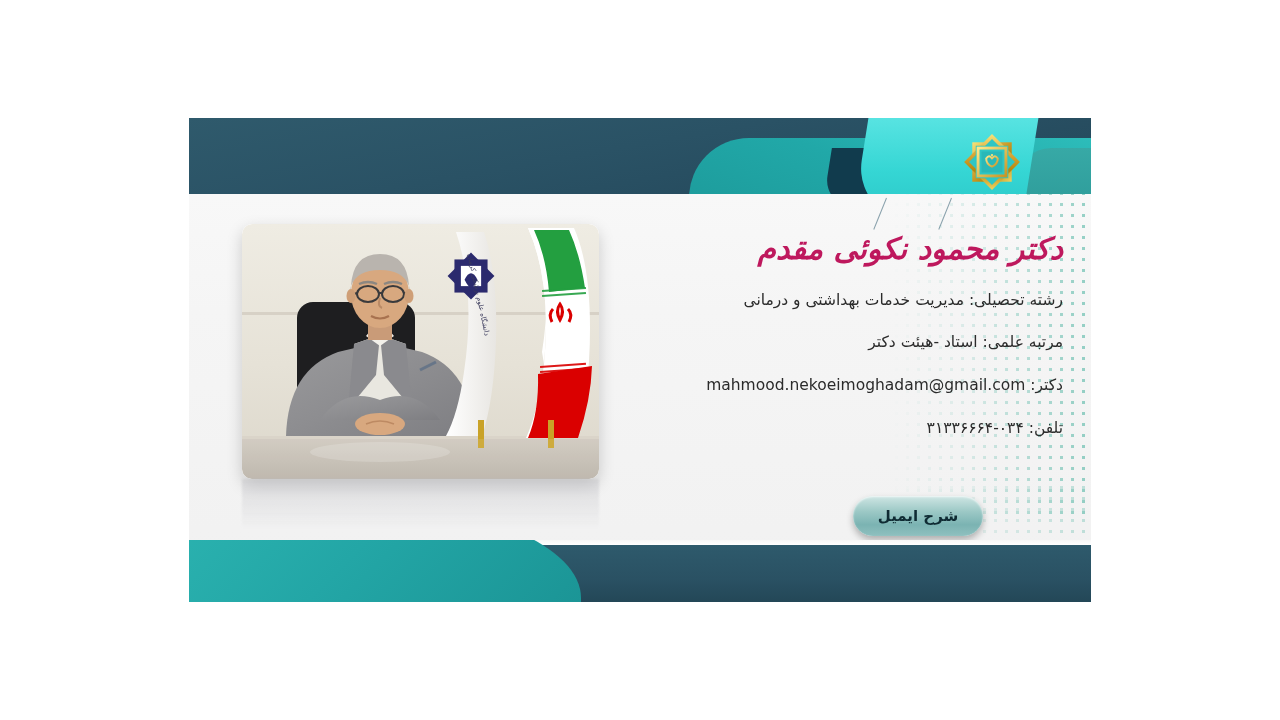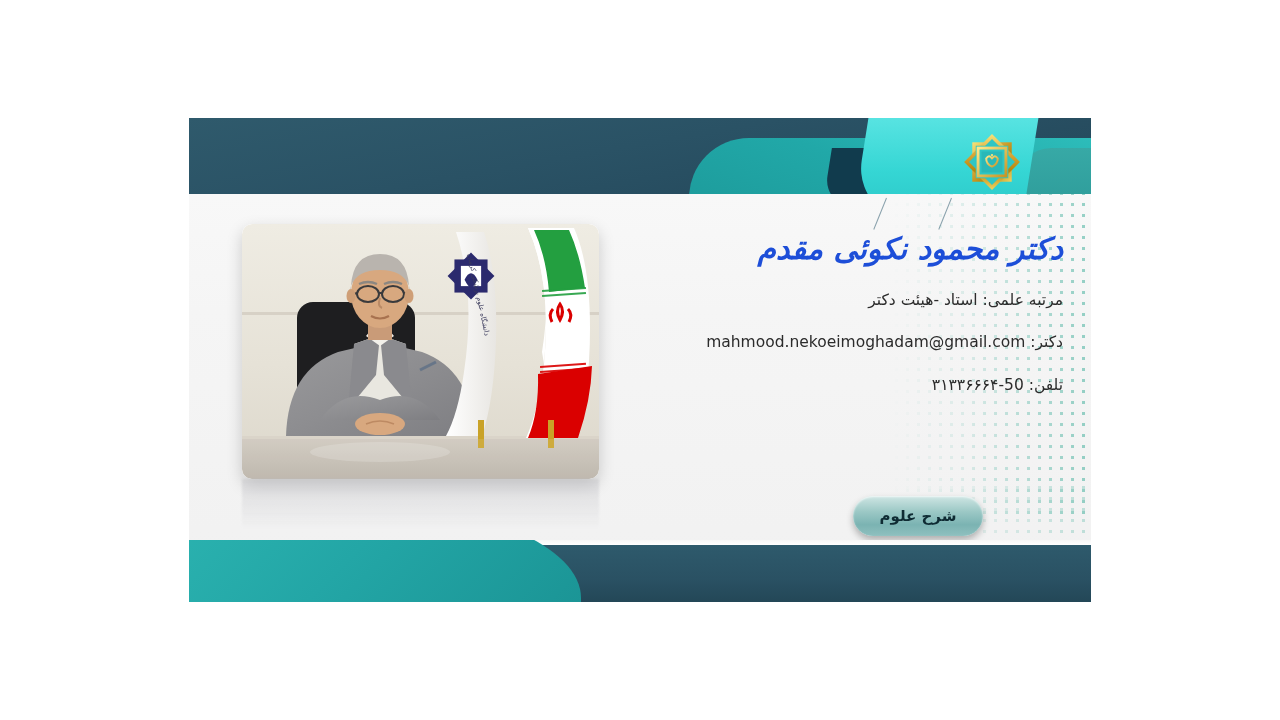--- a/index.html
+++ b/index.html
@@ -171,21 +171,21 @@
   
   .info {
     position: absolute;
     right: 28px;
     top: 112px;
     width: 470px;
     text-align: right;
     direction: rtl;
   }
   .person-name {
-    color: #1d4ed8;
+    color: #be185d;
     font-size: 30px;
     font-weight: 700;
     font-style: italic;
     font-family: "DejaVu Serif", "Liberation Serif", serif;
     letter-spacing: .5px;
     line-height: 1.25;
     margin: 0 0 4px 0;
     padding-left: 28px;
     white-space: nowrap;
   }
@@ -444,33 +444,34 @@
           <rect x="0" y="215" width="357" height="40" fill="#ffffff" opacity=".10"></rect>
           <ellipse cx="138" cy="228" rx="70" ry="10" fill="#ffffff" opacity=".18"></ellipse>
         </svg>
       </div>
     </div>
     <div class="photo-reflection"></div>
 
     <div class="info">
       <div class="person-name">دکتر محمود نکوئی مقدم</div>
 
+      <div class="info-line">رشته تحصیلی: مدیریت خدمات بهداشتی و درمانی</div>
 
       <div class="info-line">مرتبه علمی: استاد -هیئت دکتر</div>
 
       <div class="info-line">
         <span>دکتر:</span>
         <span class="val-ltr">mahmood.nekoeimoghadam@gmail.com</span>
       </div>
 
-      <div class="info-line">تلفن: 50-۳۱۳۳۶۶۶۴</div>
+      <div class="info-line">تلفن: ۰۳۴-۳۱۳۳۶۶۶۴</div>
     </div>
 
     <div class="buttons">
-      <button class="pill" type="button">شرح علوم</button>
+      <button class="pill" type="button">شرح ایمیل</button>
     </div>
 
     <div class="footer">
       <div class="footer-gap"></div>
       <div class="footer-dark"></div>
       <div class="footer-teal-rim"></div>
       <div class="footer-teal"></div>
     </div>
 
   </div>

